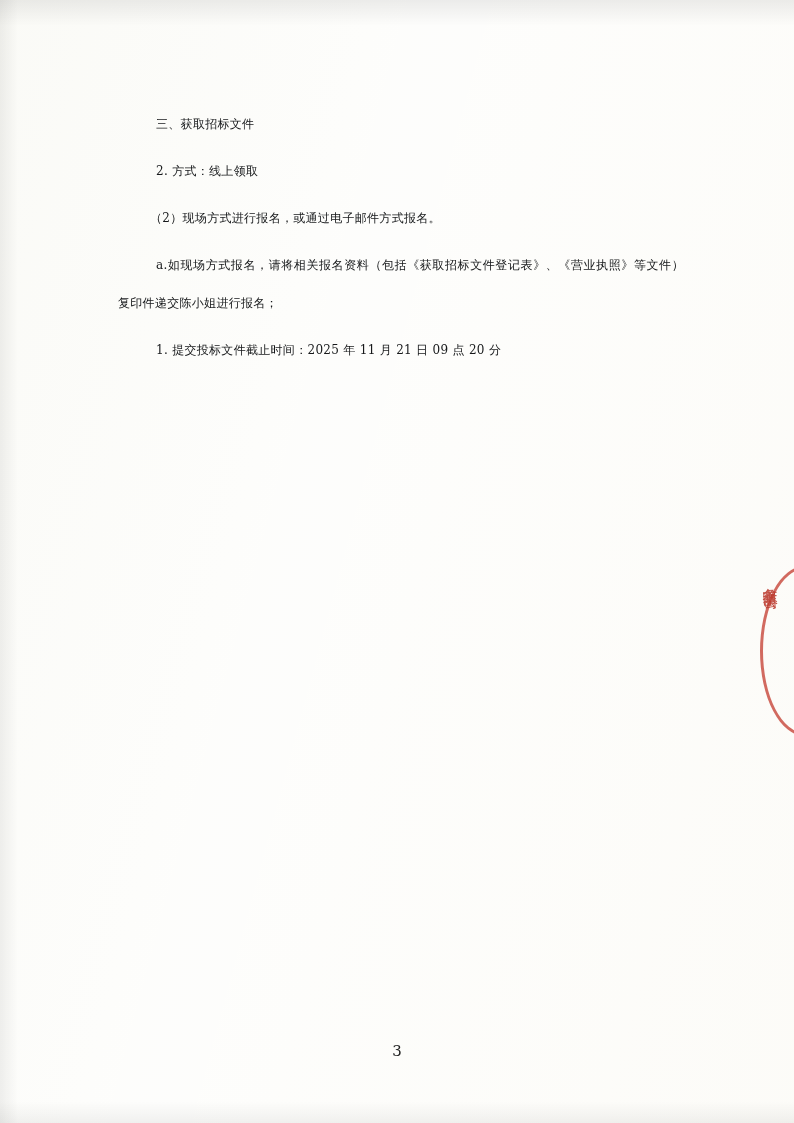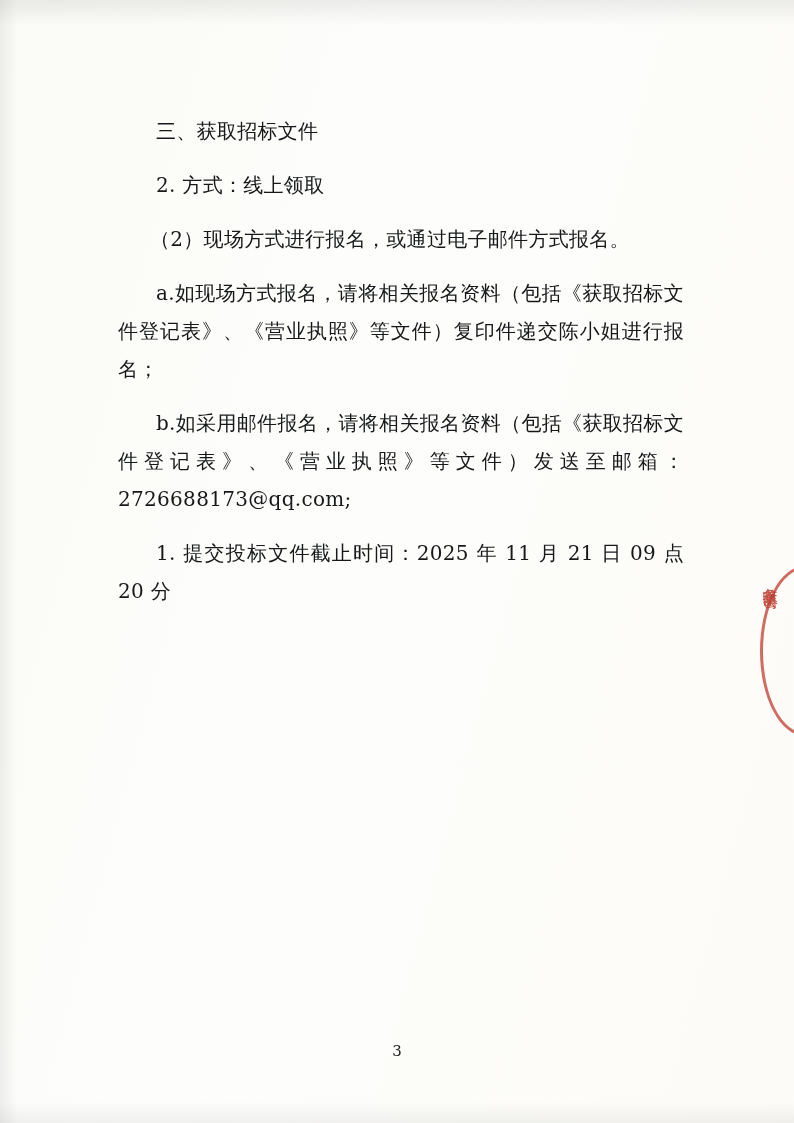--- a/index.html
+++ b/index.html
@@ -27,22 +27,22 @@
     background: linear-gradient(105deg, rgba(250,250,246,0.9) 0%, rgba(255,255,255,0.2) 40%, rgba(252,251,247,0.8) 100%);
     pointer-events: none;
   }
   .content {
     position: absolute;
     left: 118px;
     top: 96px;
     width: 566px;
   }
   p {
-    margin: 16px 0 1px 0;
-    font-size: 20px;
+    margin: 9px 0 1px 0;
+    font-size: 12px;
     line-height: 38px;
     letter-spacing: 0.3px;
     text-align: justify;
     text-justify: inter-ideograph;
     color: #16181a;
   }
   .indent {
     text-indent: 38px;
   }
   .indent-paren {
@@ -123,21 +123,20 @@
   <div class="scan-tint"></div>
   <div class="edge-top"></div>
   <div class="edge-left"></div>
   <div class="edge-bottom"></div>
 
   <div class="content">
     <p class="heading">三、获取招标文件</p>
     <p class="indent">2. 方式：线上领取</p>
     <p class="indent-paren">（2）现场方式进行报名，或通过电子邮件方式报名。</p>
     <p class="indent">a.如现场方式报名，请将相关报名资料（包括《获取招标文件登记表》、《营业执照》等文件）复印件递交陈小姐进行报名；</p>
-    <p class="indent">b.如采用邮件报名，请将相关报名资料（包括《获取招标文件登记表》、《营业执照》等文件）发送至邮箱：2726688173@qq.com;</p>
     <p class="indent">1. 提交投标文件截止时间：2025 年 11 月 21 日 09 点 20 分</p>
   </div>
 
   <div class="seal">
     <div class="seal-arc"></div>
     <div class="seal-text">务有限公司</div>
   </div>
 
   <div class="page-number">3</div>
 </div>

